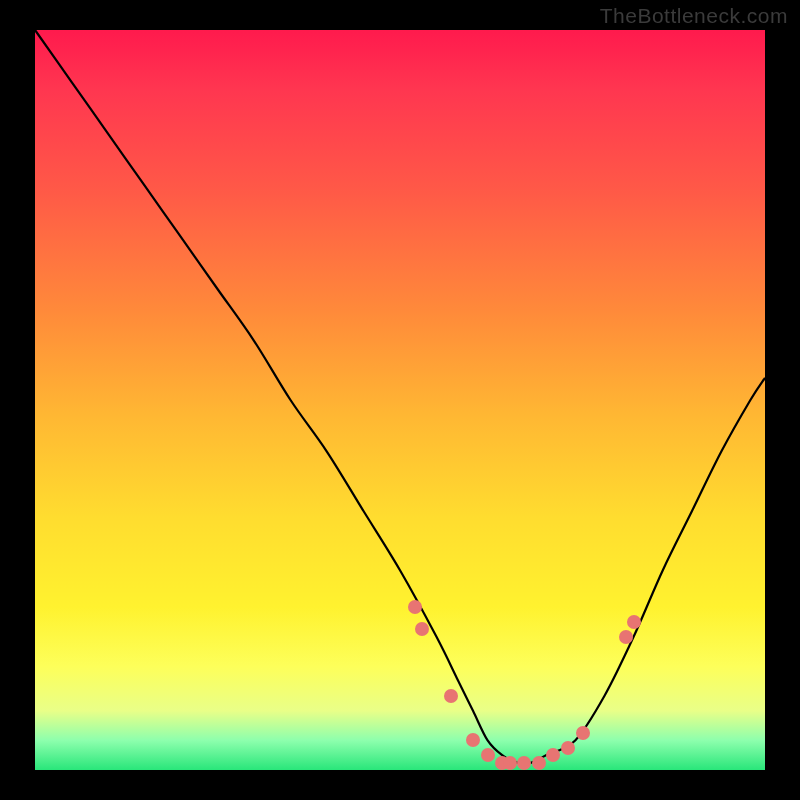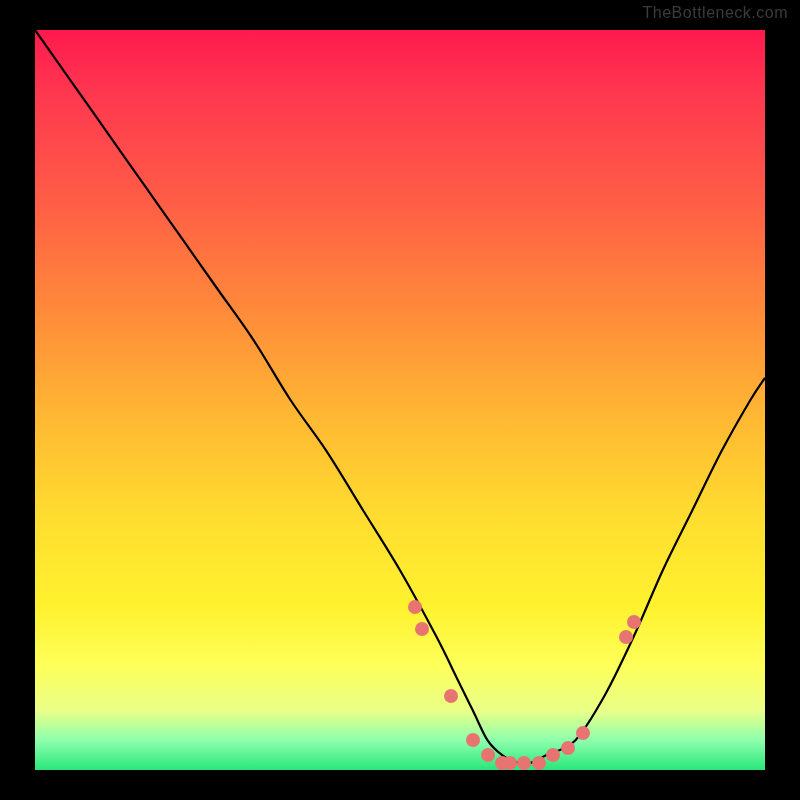--- a/index.html
+++ b/index.html
@@ -15,21 +15,21 @@
     position: relative;
     width: 800px;
     height: 800px;
     background: #000000;
   }
   .watermark {
     position: absolute;
     top: 4px;
     right: 12px;
     color: #3b3b3b;
-    font-size: 16px;
+    font-size: 21px;
     font-weight: 500;
     letter-spacing: 0.5px;
     z-index: 10;
   }
   .plot-area {
     position: absolute;
     left: 35px;
     top: 30px;
     width: 730px;
     height: 740px;

